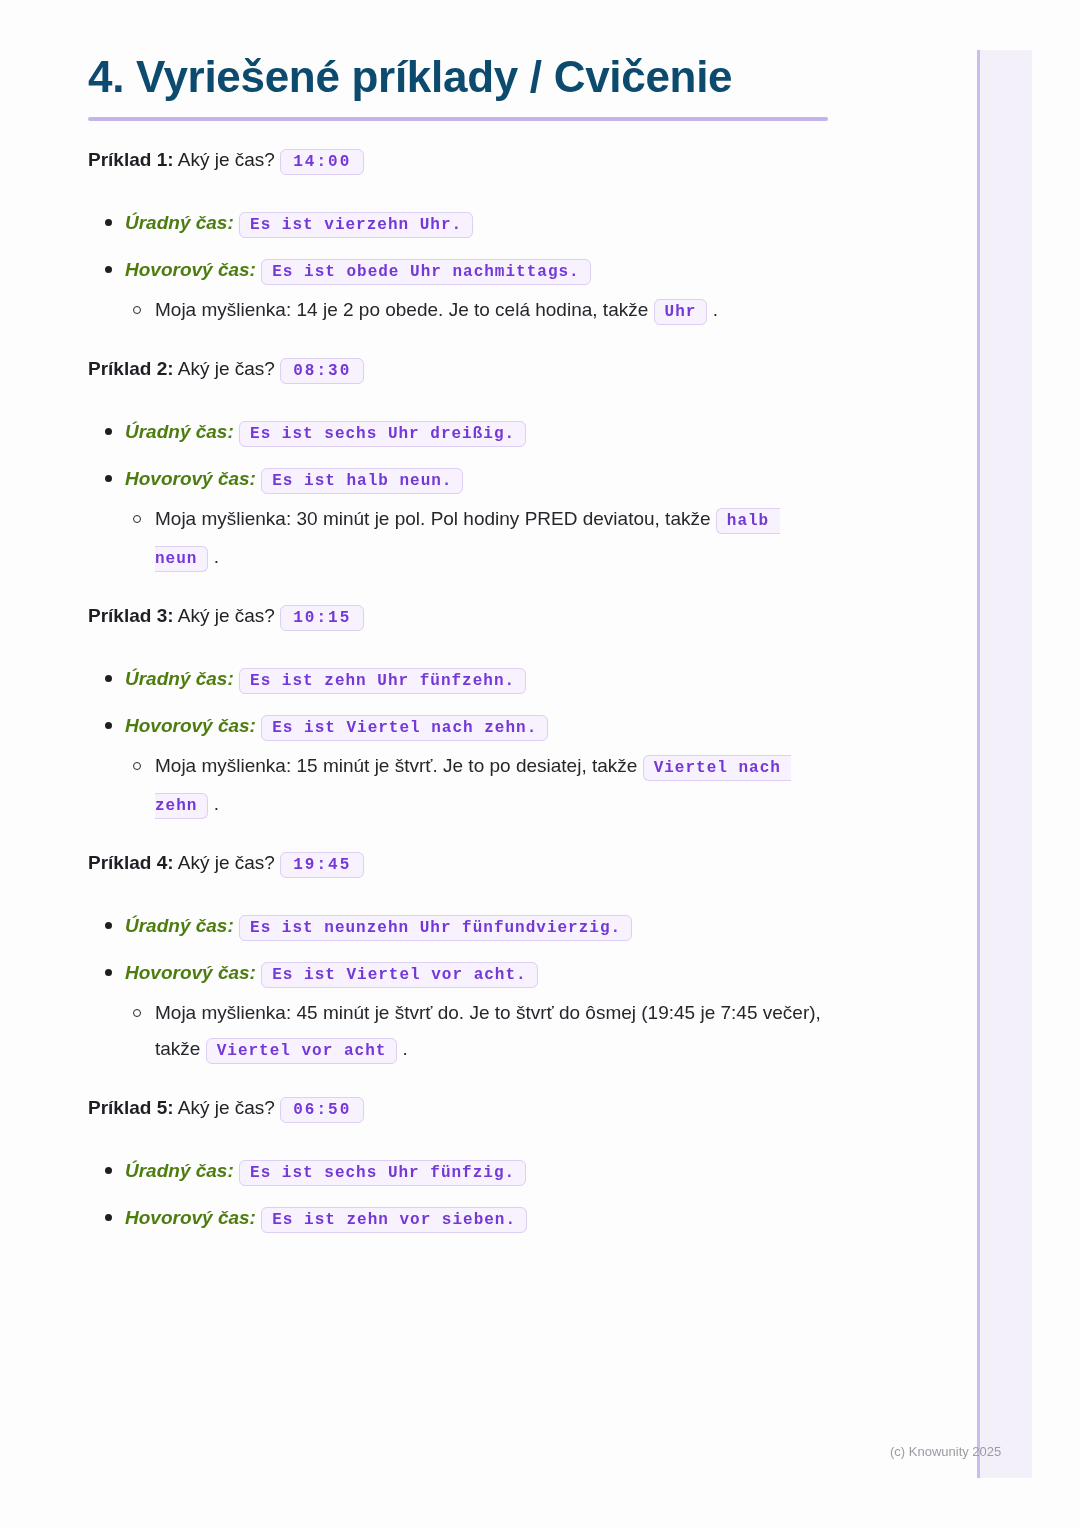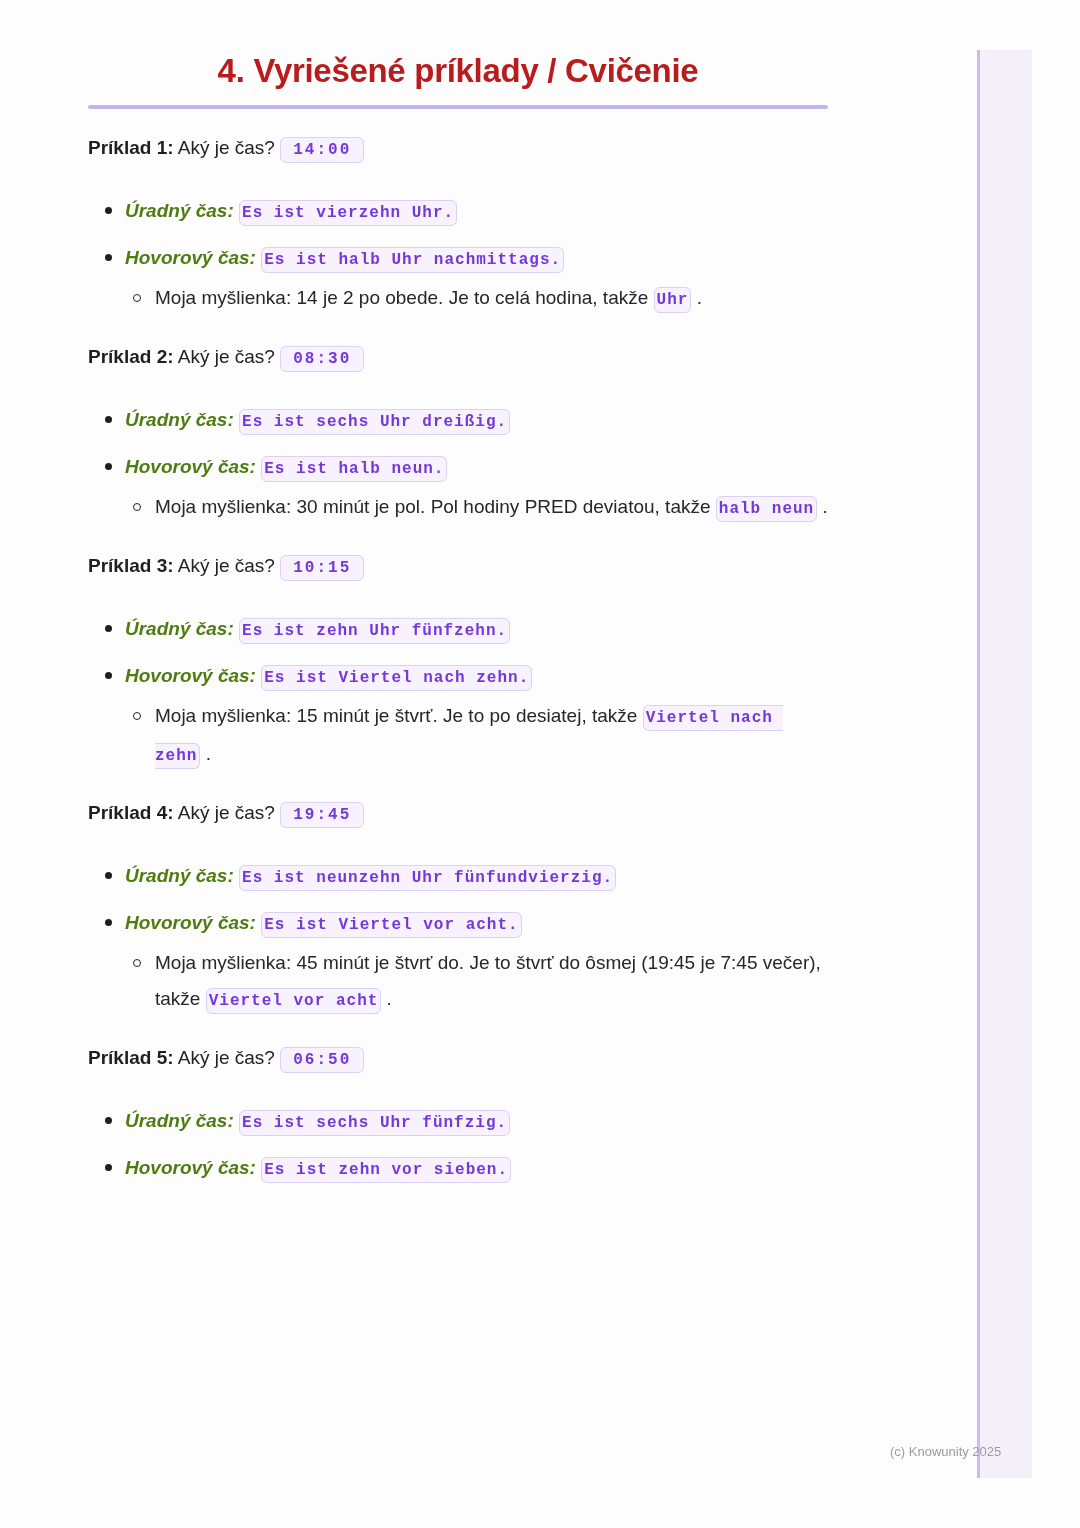--- a/index.html
+++ b/index.html
@@ -11,25 +11,24 @@
     overflow: hidden;
     position: relative;
   }
   .content {
     position: absolute;
     left: 88px; top: 0;
     width: 740px;
   }
   h2.section-title {
     margin-top: 52px;
-    font-size: 33px;
+    font-size: 44px;
     font-weight: 700;
     letter-spacing: -0.3px;
-    color: #b91c1c;
-    text-align: center;
+    color: #0c4a6e;
   }
   .title-rule {
     height: 4px;
     background: #c3b4ec;
     border: none;
     border-radius: 2px;
     margin-top: 15px;
   }
   p.intro {
     margin-top: 30px;
@@ -46,21 +45,21 @@
   .ex-head strong { font-weight: 700; color: #1e1e24; }
   code.badge {
     font-family: "Liberation Mono", "DejaVu Sans Mono", monospace;
     font-size: 16px;
     font-weight: 700;
     letter-spacing: 1px;
     color: #7438d8;
     background: #f7f2fd;
     border: 1px solid #ddd0f2;
     border-radius: 6px;
-    padding: 3px 2px;
+    padding: 3px 10px;
     white-space: pre-wrap;
   }
   code.badge.time { letter-spacing: 2px; padding: 3px 12px; }
   ul.ex-list {
     list-style: none;
     margin-top: 26px;
   }
   ul.ex-list > li {
     position: relative;
     padding-left: 37px;
@@ -130,21 +129,21 @@
     </p>
     <ul class="ex-list">
       <li>
         <span class="bullet"></span>
         <strong>Úradný čas:</strong>
         <code class="badge">Es ist vierzehn Uhr.</code>
       </li>
       <li>
         <span class="bullet"></span>
         <strong>Hovorový čas:</strong>
-        <code class="badge">Es ist halb Uhr nachmittags.</code>
+        <code class="badge">Es ist obede Uhr nachmittags.</code>
         <ul class="sub-list">
           <li>
             <span class="circle"></span>
             <span class="thought-label">Moja myšlienka:</span>
             <span>14 je 2 po obede. Je to celá hodina, takže</span>
             <code class="badge">Uhr</code>
             <span>.</span>
           </li>
         </ul>
       </li>

